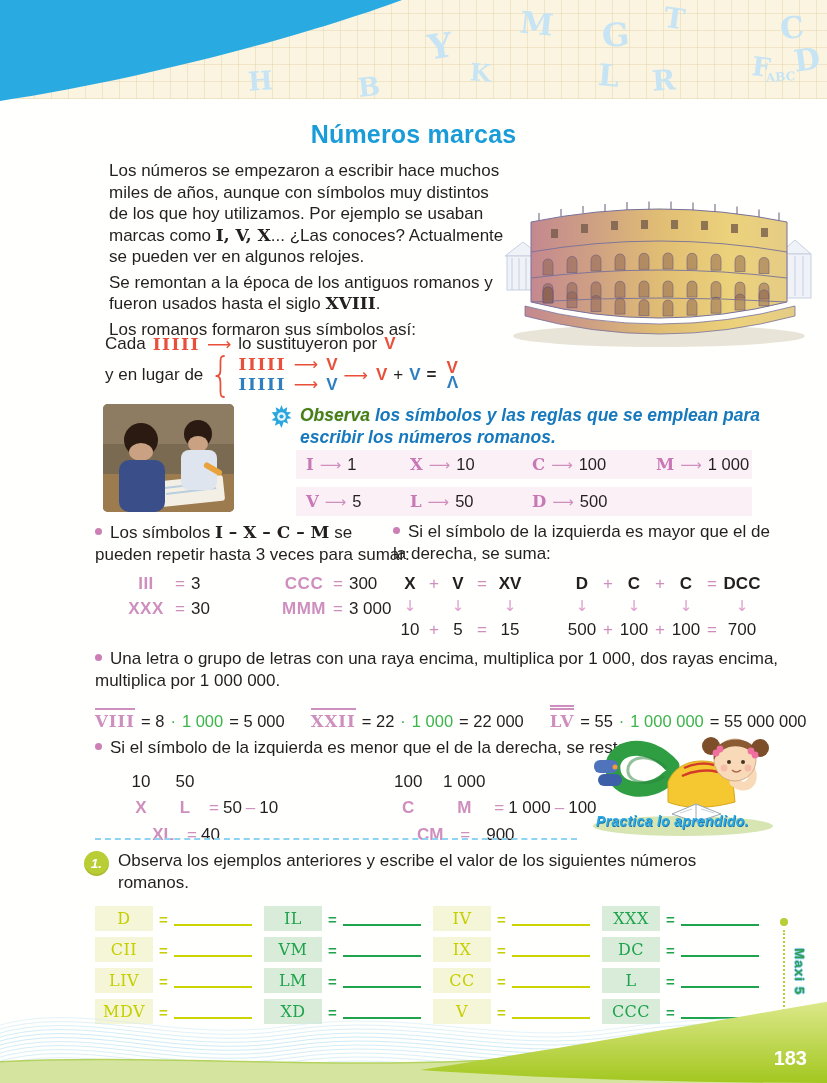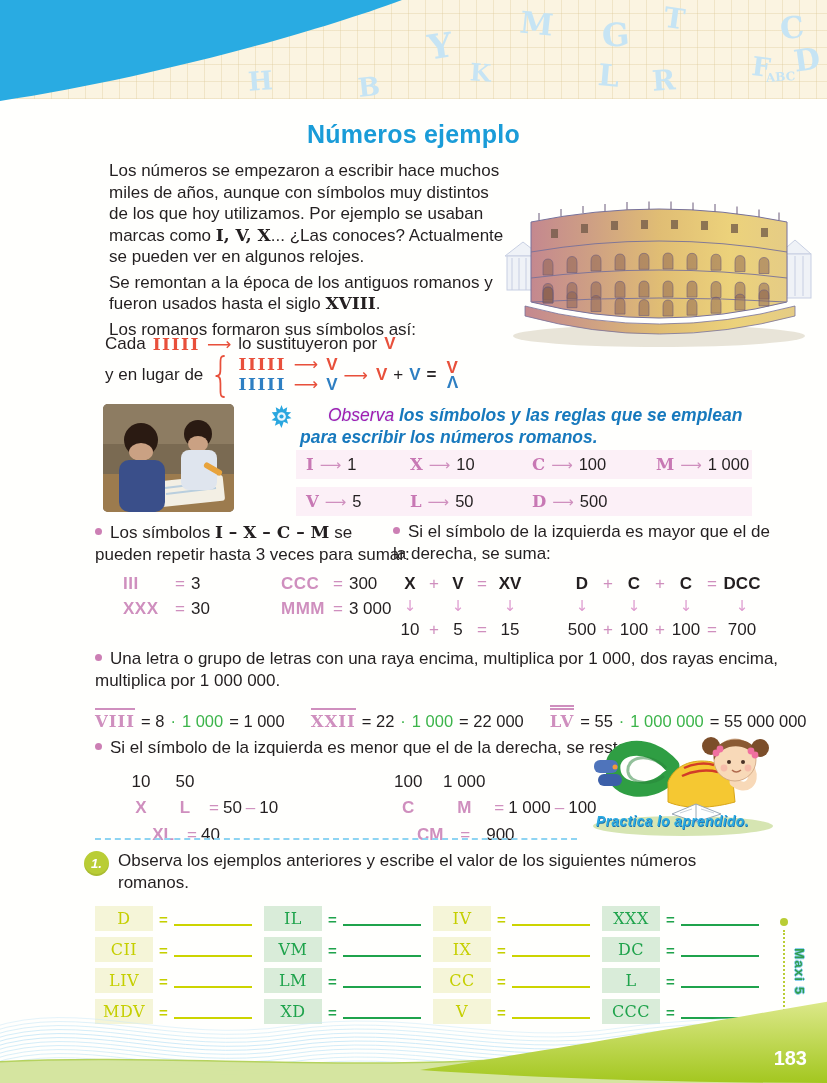--- a/index.html
+++ b/index.html
@@ -39,39 +39,39 @@
   .sum-eq{display:flex;align-items:center;gap:6px;margin-left:8px;font-size:17px;}
   .stack{display:flex;flex-direction:column;align-items:center;line-height:.72;
          font-weight:700;font-size:17px;margin-left:4px;}
   .flip{transform:rotate(180deg);}
 
   
   .photo{position:absolute;left:103px;top:404px;width:131px;height:108px;border-radius:5px;overflow:hidden;}
   .obs{position:absolute;left:300px;top:404px;width:482px;color:#1779bd;font-style:italic;
        font-weight:700;font-size:17.5px;line-height:1.28;}
   .obs-icon{position:absolute;left:-30px;top:1px;width:23px;height:23px;}
-  .obs-word{color:#a21caf;font-weight:400;text-shadow:0 0 2px #bfe6f8;margin-left:28px;}
+  .obs-word{color:#4d7c0f;font-weight:700;text-shadow:0 0 2px #bfe6f8;}
   .symtab{position:absolute;left:296px;top:450px;width:456px;}
   .symrow{display:grid;grid-template-columns:104px 122px 124px auto;background:#fcf0f7;
           height:29px;align-items:center;margin-bottom:8px;padding-left:10px;}
   .symcell{display:flex;gap:6px;align-items:baseline;font-size:16.5px;}
   .sym{color:#c878b4;font-family:"DejaVu Serif",serif;font-weight:600;}
   .arp{color:#cf8fbe;font-family:"DejaVu Sans",sans-serif;font-size:15px;}
   .pk{color:#cf8fbe;}
 
   
   .rule{position:absolute;font-size:17px;line-height:1.3;}
   .rule-left{left:95px;top:521px;width:318px;}
   .rule-right{left:393px;top:521px;width:382px;}
   .btext{display:block;}
   .bdot{display:inline-block;width:7px;height:7px;border-radius:50%;background:#cc7fb4;
         margin-right:8px;vertical-align:3px;}
   .rex{display:grid;grid-template-columns:158px 170px;row-gap:3px;margin:7px 0 0 28px;}
   .rex-item{display:flex;gap:6px;align-items:baseline;}
-  .rex .prom{color:#cf8fbe;font-weight:600;letter-spacing:.5px;min-width:46px;text-align:left;}
+  .rex .prom{color:#cf8fbe;font-weight:600;letter-spacing:.5px;min-width:46px;text-align:center;}
   .sumex{display:flex;gap:36px;margin-top:7px;margin-left:2px;}
   .sgrp{display:flex;}
   .scol{display:flex;flex-direction:column;align-items:center;min-width:30px;}
   .scol span{display:block;height:23px;line-height:23px;}
   .sletter{font-weight:600;}
   .darr{color:#df9ed0;font-family:"DejaVu Sans",sans-serif;font-size:15px;}
   .opcol{display:flex;flex-direction:column;align-items:center;min-width:18px;}
   .opcol span{display:block;height:23px;line-height:23px;color:#cf8fbe;}
 
   .mul{position:absolute;left:95px;top:648px;width:702px;}
@@ -141,21 +141,21 @@
     <span class="doodle" style="left:598px;top:58px;font-size:30px;transform:rotate(5deg)">L</span>
     <span class="doodle" style="left:652px;top:64px;font-size:28px;transform:rotate(-4deg)">R</span>
     <span class="doodle" style="left:752px;top:52px;font-size:26px;transform:rotate(7deg)">F</span>
     <span class="doodle" style="left:794px;top:42px;font-size:30px;transform:rotate(-8deg)">D</span>
     <span class="doodle" style="left:766px;top:70px;font-size:12px;transform:rotate(-4deg)">ABC</span>
   </div>
   <svg class="swoosh" width="520" height="110" viewBox="0 0 520 110">
     <path d="M0,0 L402,0 C310,34 150,78 0,101 Z" fill="#29abe2"></path>
   </svg>
 
-  <h1 class="title">Números ejemplo</h1>
+  <h1 class="title">Números marcas</h1>
 
   <div class="intro">
     <p><span>Los números se empezaron a escribir hace muchos miles de años, aunque con símbolos muy distintos de los que hoy utilizamos. Por ejemplo se usaban marcas como </span><span class="rom">I, V, X</span><span>... ¿Las conoces? Actualmente se pueden ver en algunos relojes.</span></p>
     <p><span>Se remontan a la época de los antiguos romanos y fueron usados hasta el siglo </span><span class="rom">XVIII</span><span>.</span></p>
     <p><span>Los romanos formaron sus símbolos así:</span></p>
   </div>
 
   <svg class="colosseum" width="314" height="184" viewBox="0 0 314 184">
     <defs>
       <linearGradient id="colg" x1="0" y1="0" x2="1" y2="0">
@@ -458,21 +458,21 @@
   </div>
 
   <div class="rule mul">
     <span class="btext"><span class="bdot"></span><span>Una letra o grupo de letras con una raya encima, multiplica por 1 000, dos rayas encima, multiplica por 1 000 000.</span></span>
     <div class="mex">
       <span class="mgrp">
           <span class="molr">VIII</span>
           <span>= 8</span>
           <span class="grn">·</span>
           <span class="grn">1 000</span>
-          <span>= 1 000</span>
+          <span>= 5 000</span>
         </span>
       <span class="mgrp">
           <span class="molr">XXII</span>
           <span>= 22</span>
           <span class="grn">·</span>
           <span class="grn">1 000</span>
           <span>= 22 000</span>
         </span>
       <span class="mgrp">
           <span class="molr dbl">LV</span>

